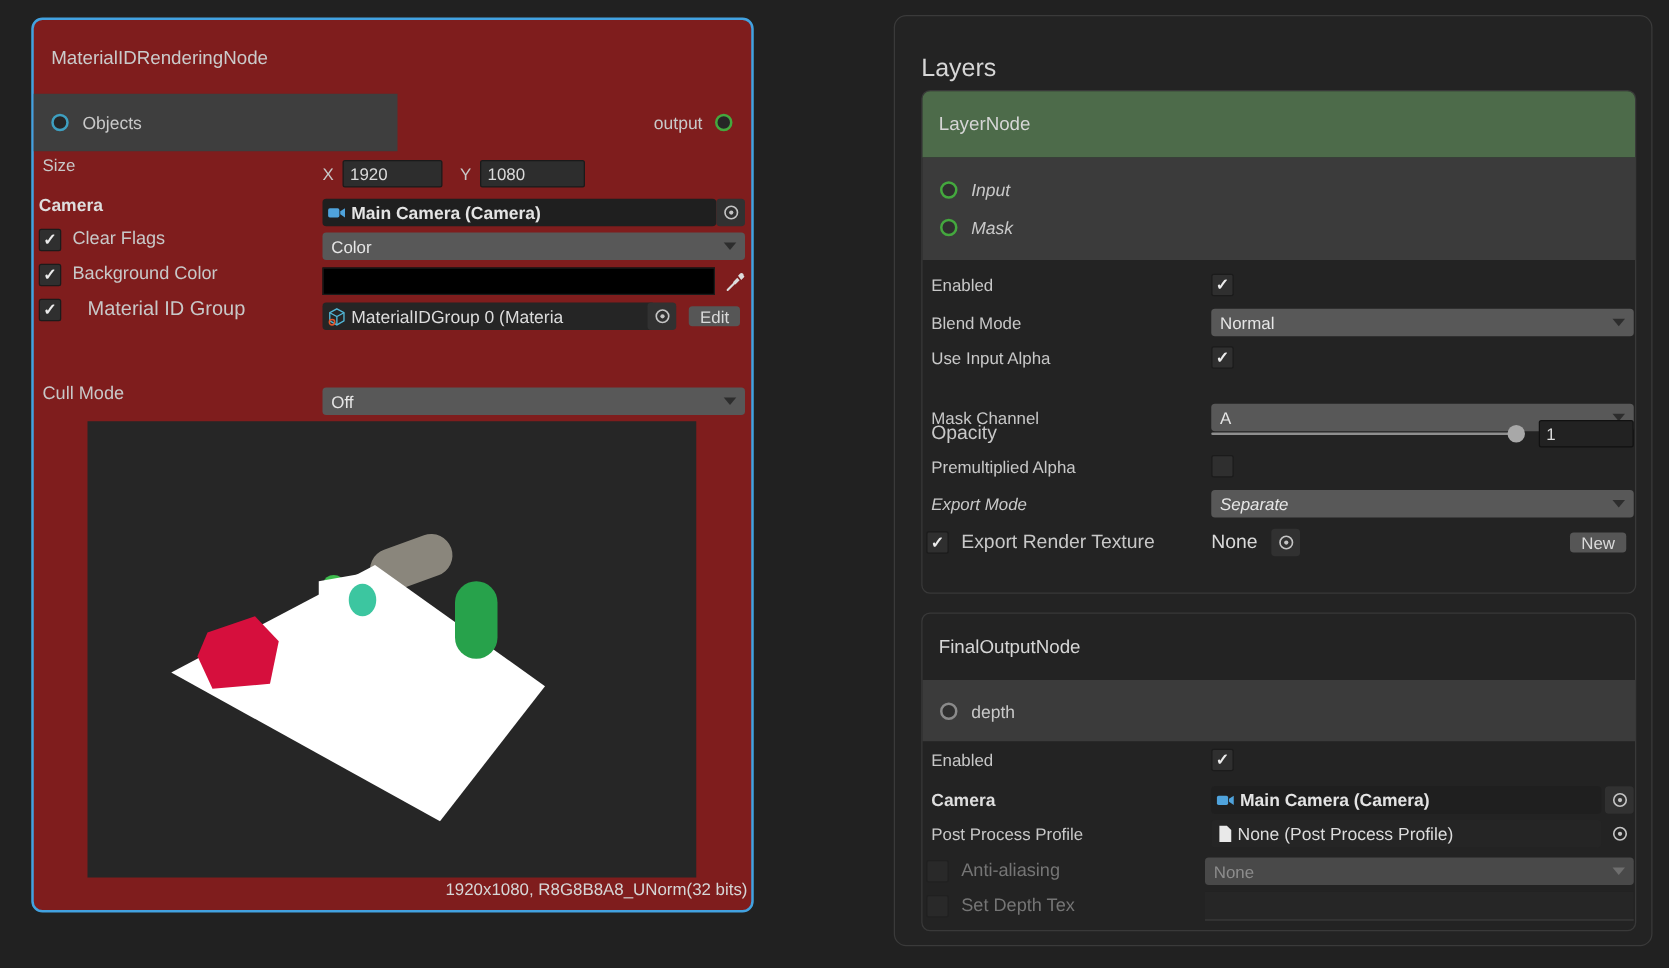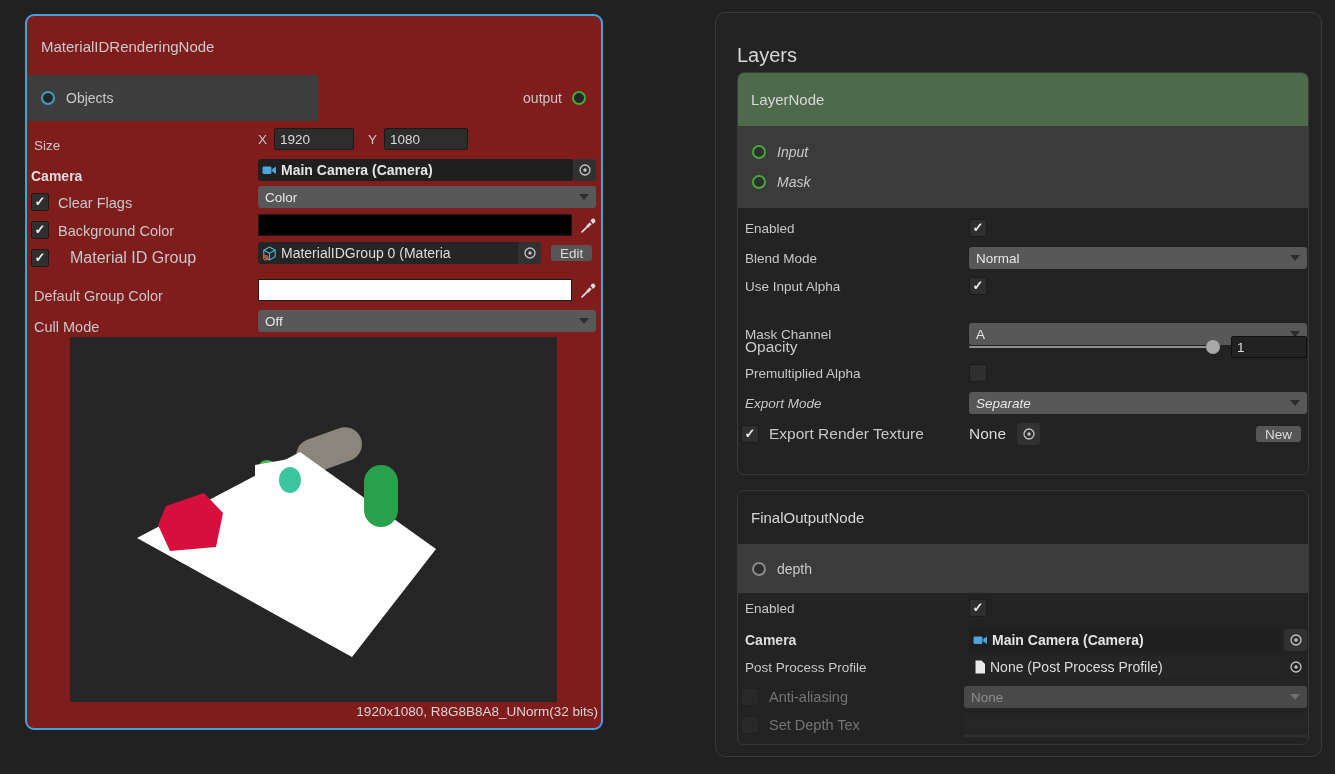--- a/index.html
+++ b/index.html
@@ -65,21 +65,21 @@
   .material-node .port-row{position:absolute;left:0;top:59px;width:100%;height:46px;}
   .material-node .port-row .in-half{
     position:absolute;left:0;top:0;width:291px;height:100%;background:#3e3e3e;
     display:flex;align-items:center;
   }
   .material-node .port-row .out-half{
     position:absolute;right:0;top:0;width:285px;height:100%;
     display:flex;align-items:center;justify-content:flex-end;
   }
   .port-label{font-size:14px;color:#c9c9c9;}
-  .mrow{position:absolute;left:0;width:572px;height:28px;display:flex;align-items:flex-end;}
+  .mrow{position:absolute;left:0;width:572px;height:28px;display:flex;align-items:flex-start;}
   .mrow .lbl{font-size:13.5px;color:#c8c8c8;}
   .mrow .lbl.bold{font-size:14px;font-weight:bold;color:#dedede;}
   .fieldcol{position:absolute;left:231px;right:3px;top:50%;transform:translateY(-50%);display:flex;align-items:center;}
   .material-node .preview{
     position:absolute;left:43px;top:321px;width:487px;height:365px;background:#262626;
   }
   .material-node .preview-caption{
     position:absolute;right:3px;top:688px;font-size:13.5px;color:#d6d6d6;
   }
 
@@ -192,33 +192,20 @@
       <div class="pick-btn" style="margin-left:-6px;">
         <svg width="14" height="14" viewBox="0 0 14 14">
             <circle cx="7" cy="7" r="5" stroke="#c4c4c4" stroke-width="1.3" fill="none"></circle>
             <circle cx="7" cy="7" r="1.7" fill="#c4c4c4"></circle>
           </svg>
       </div>
       <div class="mini-btn" style="margin-left:10px;">Edit</div>
     </div>
   </div>
 
-  <div class="mrow" style="top:260px;">
-    <span class="lbl" style="padding-left:7px;font-size:14.5px;">Default Group Color</span>
-    <div class="fieldcol" style="gap:8px;">
-      <div class="swatch" style="background-color: rgb(255, 255, 255);"></div>
-      <span class="eyedrop">
-        <svg width="15" height="15" viewBox="0 0 14 14">
-            <path d="M1 13 L6.2 7.8" stroke="#dcdcdc" stroke-width="1.6" fill="none" stroke-linecap="round"></path>
-            <path d="M5 7.2 L8.2 4 L10 5.8 L6.8 9 Z" fill="#dcdcdc"></path>
-            <path d="M8.8 2.4 L10.2 1 a1.6 1.6 0 0 1 2.8 1.2 L13.6 3.2 L11.2 5.6 Z" fill="#dcdcdc"></path>
-          </svg>
-      </span>
-    </div>
-  </div>
 
   <div class="mrow" style="top:291px;">
     <span class="lbl" style="padding-left:7px;font-size:14.5px;">Cull Mode</span>
     <div class="fieldcol">
       <div class="dropdown">Off</div>
     </div>
   </div>
 
   <div class="preview" style="background-color: rgb(38, 38, 38);">
     <svg width="487" height="365" viewBox="0 0 487 365">

